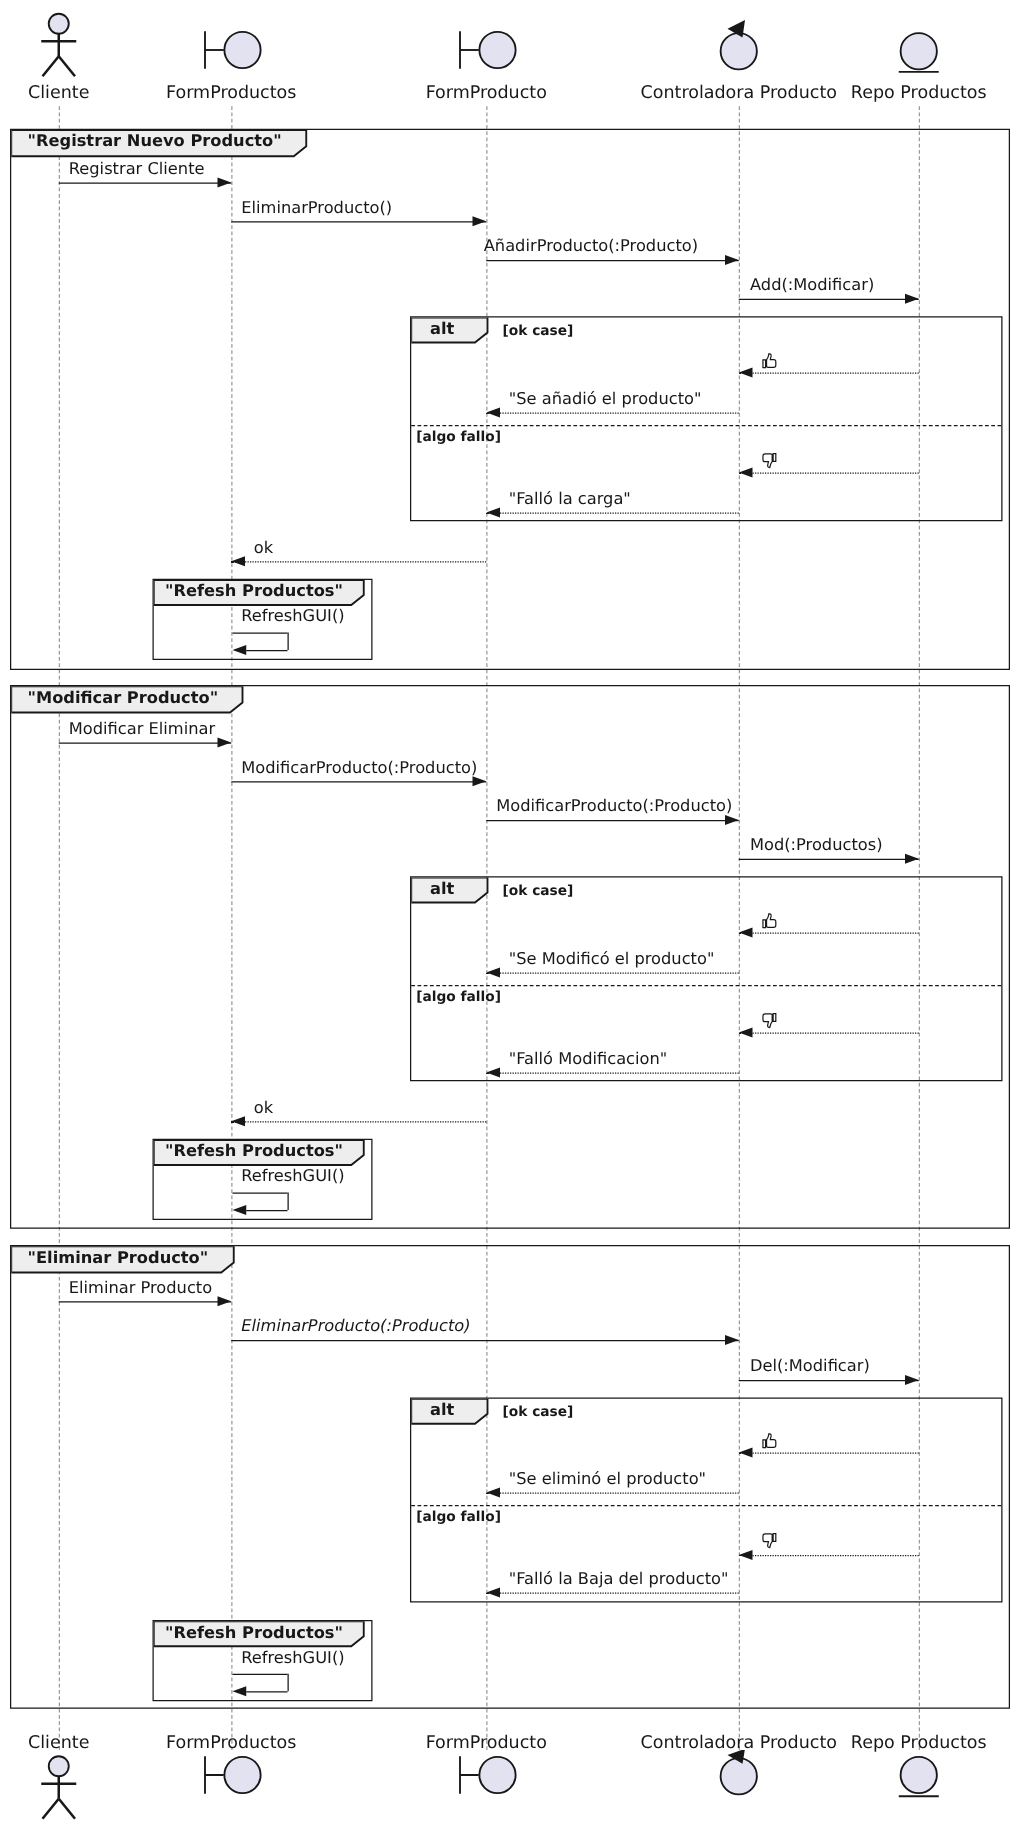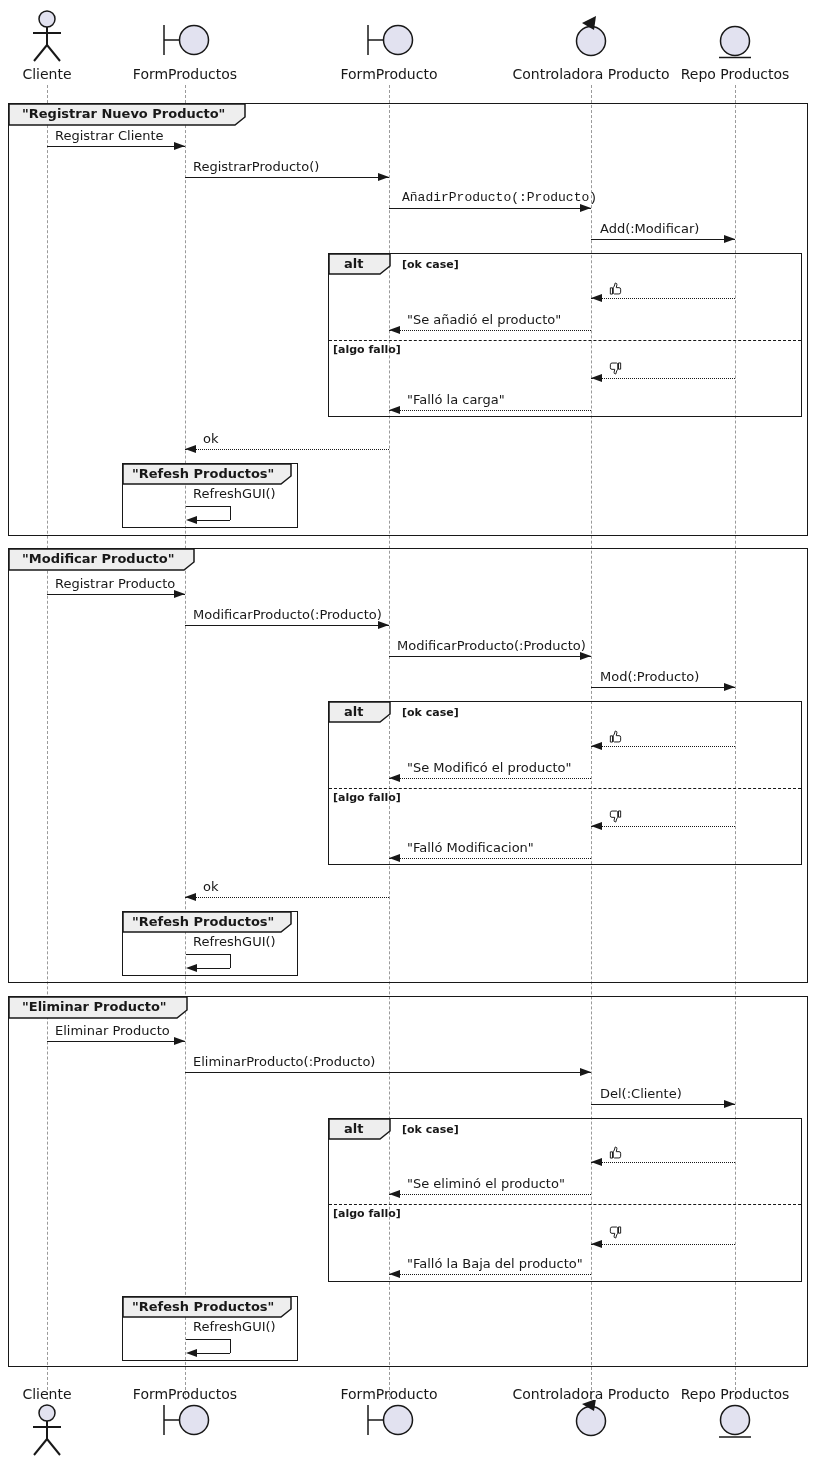--- a/index.html
+++ b/index.html
@@ -71,25 +71,25 @@
   <div class="frame" style="left:8px;top:103px;width:800px;height:433px;"></div>
   <svg class="tabsvg" style="left:9px;top:104px;" width="240" height="23">
     <polygon points="0,0 236,0 236,13 226,21 0,21" fill="#EEEEEE" stroke="#181818" stroke-width="1.5"></polygon>
   </svg>
   <div class="tabtext" style="left:22px;top:106px;">"Registrar Nuevo Producto"</div>
 
   <div class="msg" style="left:55px;top:128px;">Registrar Cliente</div>
   <div class="line" style="left:47px;top:146px;width:138px;"></div>
   <div class="ah r" style="left:174px;top:142px;"></div>
 
-  <div class="msg" style="left:193px;top:159px;">RegistrarProducto()</div>
+  <div class="msg" style="left:193px;top:159px;">EliminarProducto()</div>
   <div class="line" style="left:185px;top:177px;width:204px;"></div>
   <div class="ah r" style="left:378px;top:173px;"></div>
 
-  <div class="msg" style="left:402px;top:190px;font-family:Liberation Mono, monospace;">AñadirProducto(:Producto)</div>
+  <div class="msg" style="left:387px;top:190px;">AñadirProducto(:Producto)</div>
   <div class="line" style="left:389px;top:208px;width:202px;"></div>
   <div class="ah r" style="left:580px;top:204px;"></div>
 
   <div class="msg" style="left:600px;top:221px;">Add(:Modificar)</div>
   <div class="line" style="left:591px;top:239px;width:144px;"></div>
   <div class="ah r" style="left:724px;top:235px;"></div>
 
   <div class="frame" style="left:328px;top:253px;width:474px;height:164px;"></div>
   <svg class="tabsvg" style="left:329px;top:254px;" width="64" height="22">
     <polygon points="0,0 61,0 61,12 51,20 0,20" fill="#EEEEEE" stroke="#181818" stroke-width="1.5"></polygon>
@@ -134,33 +134,33 @@
   <div class="vline" style="left:230px;top:506px;height:14px;"></div>
   <div class="line" style="left:197px;top:520px;width:33px;"></div>
   <div class="ah l" style="left:186px;top:516px;"></div>
 
   <div class="frame" style="left:8px;top:548px;width:800px;height:435px;"></div>
   <svg class="tabsvg" style="left:9px;top:549px;" width="190" height="23">
     <polygon points="0,0 185,0 185,13 175,21 0,21" fill="#EEEEEE" stroke="#181818" stroke-width="1.5"></polygon>
   </svg>
   <div class="tabtext" style="left:22px;top:551px;">"Modificar Producto"</div>
 
-  <div class="msg" style="left:55px;top:576px;">Registrar Producto</div>
+  <div class="msg" style="left:55px;top:576px;">Modificar Eliminar</div>
   <div class="line" style="left:47px;top:594px;width:138px;"></div>
   <div class="ah r" style="left:174px;top:590px;"></div>
 
   <div class="msg" style="left:193px;top:607px;">ModificarProducto(:Producto)</div>
   <div class="line" style="left:185px;top:625px;width:204px;"></div>
   <div class="ah r" style="left:378px;top:621px;"></div>
 
   <div class="msg" style="left:397px;top:638px;">ModificarProducto(:Producto)</div>
   <div class="line" style="left:389px;top:656px;width:202px;"></div>
   <div class="ah r" style="left:580px;top:652px;"></div>
 
-  <div class="msg" style="left:600px;top:669px;">Mod(:Producto)</div>
+  <div class="msg" style="left:600px;top:669px;">Mod(:Productos)</div>
   <div class="line" style="left:591px;top:687px;width:144px;"></div>
   <div class="ah r" style="left:724px;top:683px;"></div>
 
   <div class="frame" style="left:328px;top:701px;width:474px;height:164px;"></div>
   <svg class="tabsvg" style="left:329px;top:702px;" width="64" height="22">
     <polygon points="0,0 61,0 61,12 51,20 0,20" fill="#EEEEEE" stroke="#181818" stroke-width="1.5"></polygon>
   </svg>
   <div class="tabtext" style="left:344px;top:704px;">alt</div>
   <div class="guard" style="left:402px;top:706px;">[ok case]</div>
 
@@ -205,25 +205,25 @@
   <div class="frame" style="left:8px;top:996px;width:800px;height:371px;"></div>
   <svg class="tabsvg" style="left:9px;top:997px;" width="184" height="23">
     <polygon points="0,0 178,0 178,13 168,21 0,21" fill="#EEEEEE" stroke="#181818" stroke-width="1.5"></polygon>
   </svg>
   <div class="tabtext" style="left:22px;top:999px;">"Eliminar Producto"</div>
 
   <div class="msg" style="left:55px;top:1023px;">Eliminar Producto</div>
   <div class="line" style="left:47px;top:1041px;width:138px;"></div>
   <div class="ah r" style="left:174px;top:1037px;"></div>
 
-  <div class="msg" style="left:193px;top:1054px;">EliminarProducto(:Producto)</div>
+  <div class="msg" style="left:193px;top:1054px;font-style:italic;">EliminarProducto(:Producto)</div>
   <div class="line" style="left:185px;top:1072px;width:406px;"></div>
   <div class="ah r" style="left:580px;top:1068px;"></div>
 
-  <div class="msg" style="left:600px;top:1086px;">Del(:Cliente)</div>
+  <div class="msg" style="left:600px;top:1086px;">Del(:Modificar)</div>
   <div class="line" style="left:591px;top:1104px;width:144px;"></div>
   <div class="ah r" style="left:724px;top:1100px;"></div>
 
   <div class="frame" style="left:328px;top:1118px;width:474px;height:164px;"></div>
   <svg class="tabsvg" style="left:329px;top:1119px;" width="64" height="22">
     <polygon points="0,0 61,0 61,12 51,20 0,20" fill="#EEEEEE" stroke="#181818" stroke-width="1.5"></polygon>
   </svg>
   <div class="tabtext" style="left:344px;top:1121px;">alt</div>
   <div class="guard" style="left:402px;top:1123px;">[ok case]</div>
 

